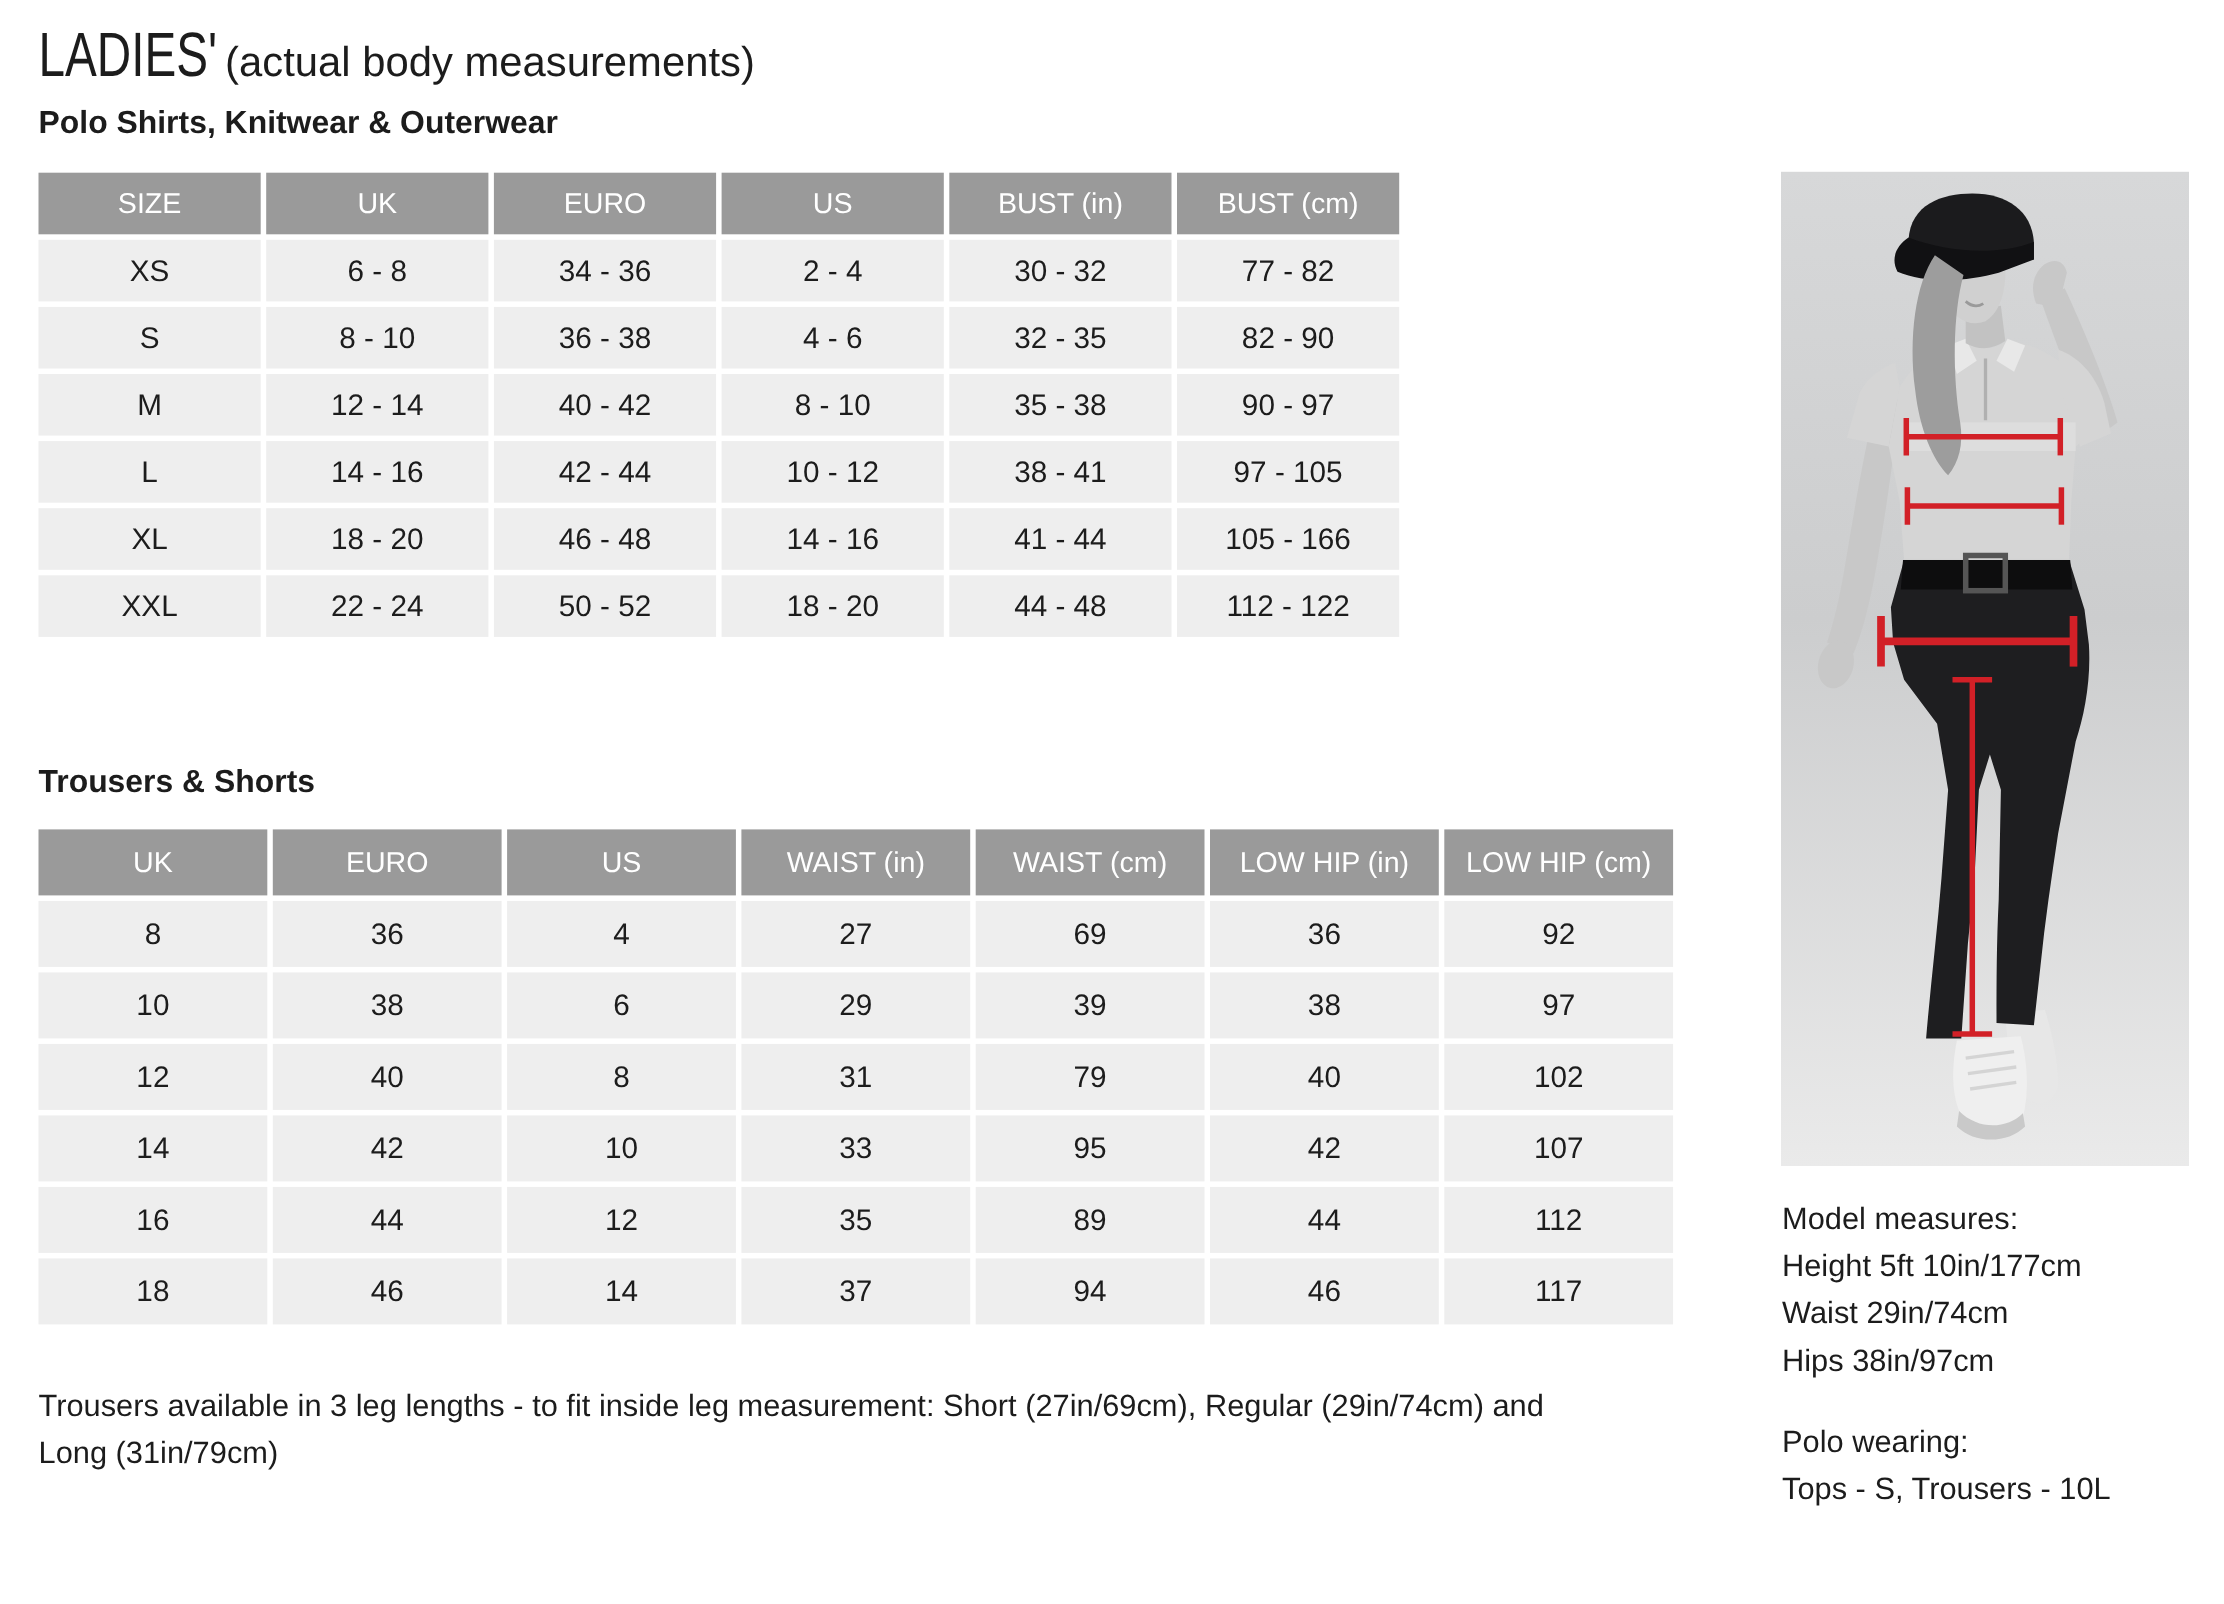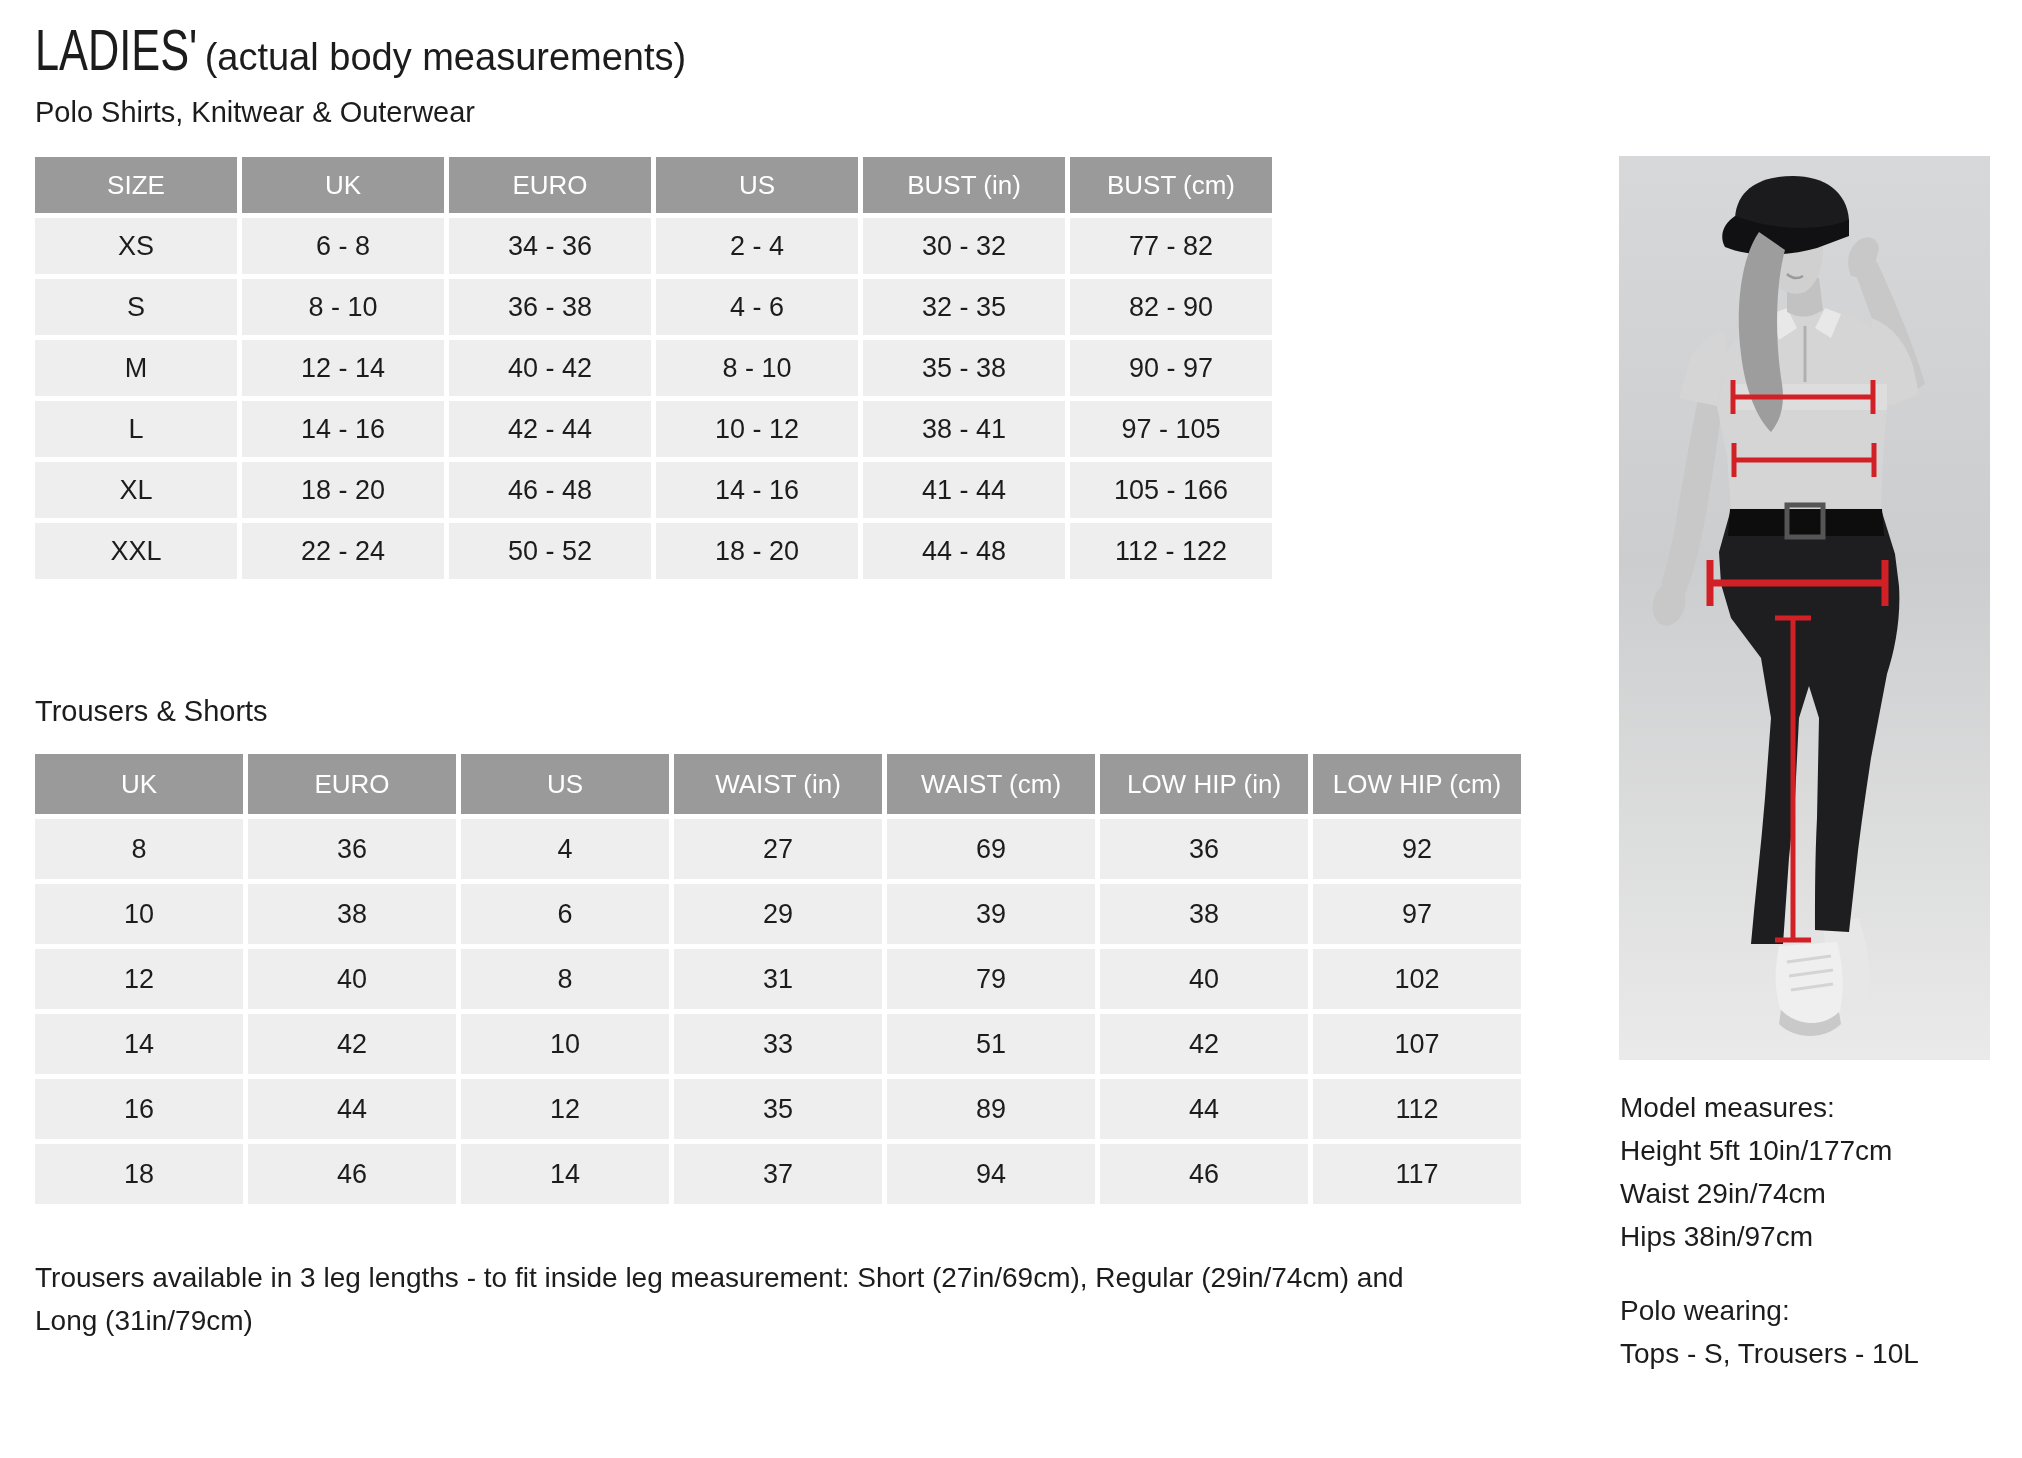--- a/index.html
+++ b/index.html
@@ -8,21 +8,21 @@
     background:#ffffff;color:#1c1c1c;
     font-family:"Liberation Sans", sans-serif;
   }
   
   .title-wrap{position:absolute;left:35px;top:20px;white-space:nowrap}
   .title-main{
     display:inline-block;font-size:57px;line-height:60px;font-weight:400;
     transform:scaleX(.76);transform-origin:0 80%;letter-spacing:0;
   }
   .title-note{font-size:38px;font-weight:400;margin-left:-44px}
-  .sec-heading{position:absolute;left:35px;font-size:29px;line-height:34px;font-weight:400}
+  .sec-heading{position:absolute;left:35px;font-size:29px;line-height:34px;font-weight:700}
   #tops-heading{top:95px}
   #bottoms-heading{top:694px}
   
   table.size-table{
     position:absolute;left:30px;border-collapse:separate;border-spacing:5px;
   }
   table.size-table th{
     background:#9a9a9a;color:#ffffff;font-weight:400;font-size:26px;
     text-align:center;vertical-align:middle;padding:0;
   }
@@ -154,21 +154,21 @@
         <td>31</td>
         <td>79</td>
         <td>40</td>
         <td>102</td>
       </tr>
       <tr>
         <td>14</td>
         <td>42</td>
         <td>10</td>
         <td>33</td>
-        <td>51</td>
+        <td>95</td>
         <td>42</td>
         <td>107</td>
       </tr>
       <tr>
         <td>16</td>
         <td>44</td>
         <td>12</td>
         <td>35</td>
         <td>89</td>
         <td>44</td>

